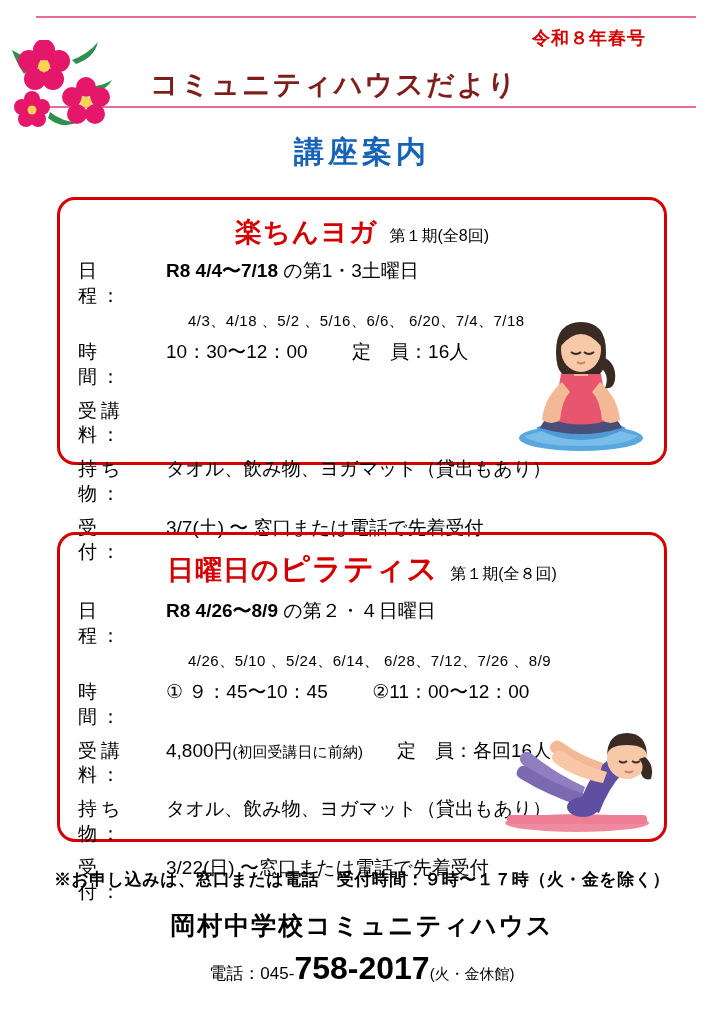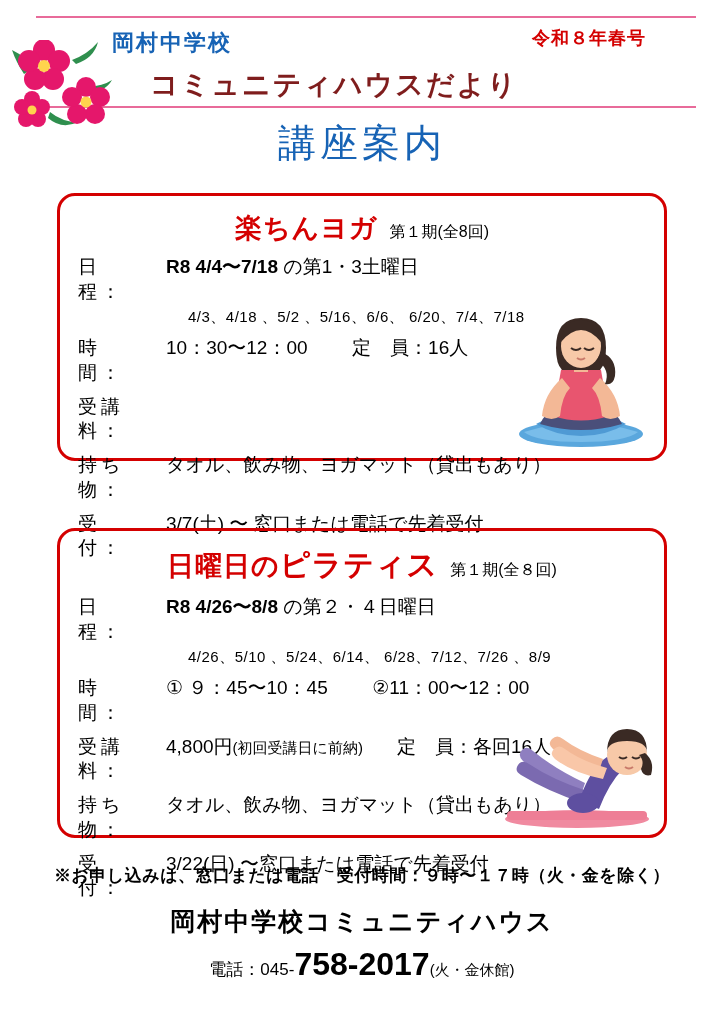--- a/index.html
+++ b/index.html
@@ -70,23 +70,24 @@
     position: absolute;
     left: 10px;
     top: 40px;
     width: 120px;
     height: 92px;
   }
 
   .page-title {
     text-align: center;
     color: #1763b5;
-    font-weight: normal;
-    font-size: 38px;
+    font-weight: bold;
+    font-size: 30px;
     letter-spacing: 4px;
+    margin-top: 14px;
   }
 
   
   .course-box {
     position: relative;
     margin: 0 auto;
     width: 610px;
     border: 3px solid #d40000;
     border-radius: 18px;
     box-sizing: border-box;
@@ -184,21 +185,20 @@
   .tel-note { font-size: 15px; }
 </style>
 </head>
 <body>
 
 <div class="header">
   <div class="header-rule-top"></div>
   <div class="header-rule-bottom"></div>
 
   <div class="season">令和８年春号</div>
-  <div class="school-name">岡村中学校</div>
   <div class="news-title">コミュニティハウスだより</div>
 
   <svg class="flowers" viewBox="0 0 120 92">
     <g fill="#2f8f4e">
       <path d="M62 20 q16 -6 26 -18 q-4 16 -22 22 z"></path>
       <path d="M72 46 q18 2 30 -6 q-8 14 -28 12 z"></path>
       <path d="M40 72 q12 10 28 10 q-16 8 -30 -4 z"></path>
       <path d="M14 34 q-8 -12 -12 -24 q14 6 18 20 z"></path>
     </g>
     <g fill="#e5176b">
@@ -294,21 +294,21 @@
   </svg>
 </div>
 
 <div class="course-box" id="course-2">
   <div class="course-head">
     <span class="course-name mixed"><span>日曜日の</span><span class="big">ピラティス</span></span><span class="course-term">第１期(全８回)</span>
   </div>
 
   <div class="row">
     <span class="label">日　程：</span>
-    <span class="value"><b>R8 4/26〜8/8</b><span> の第２・４日曜日</span></span>
+    <span class="value"><b>R8 4/26〜8/9</b><span> の第２・４日曜日</span></span>
   </div>
   <div class="sub-dates">4/26、5/10 、5/24、6/14、 6/28、7/12、7/26 、8/9</div>
 
   <div class="row">
     <span class="label">時　間：</span>
     <span class="value">
       <span>① ９：45〜10：45</span>
       <span class="inline-gap"></span>
       <span>②11：00〜12：00</span>
     </span>

